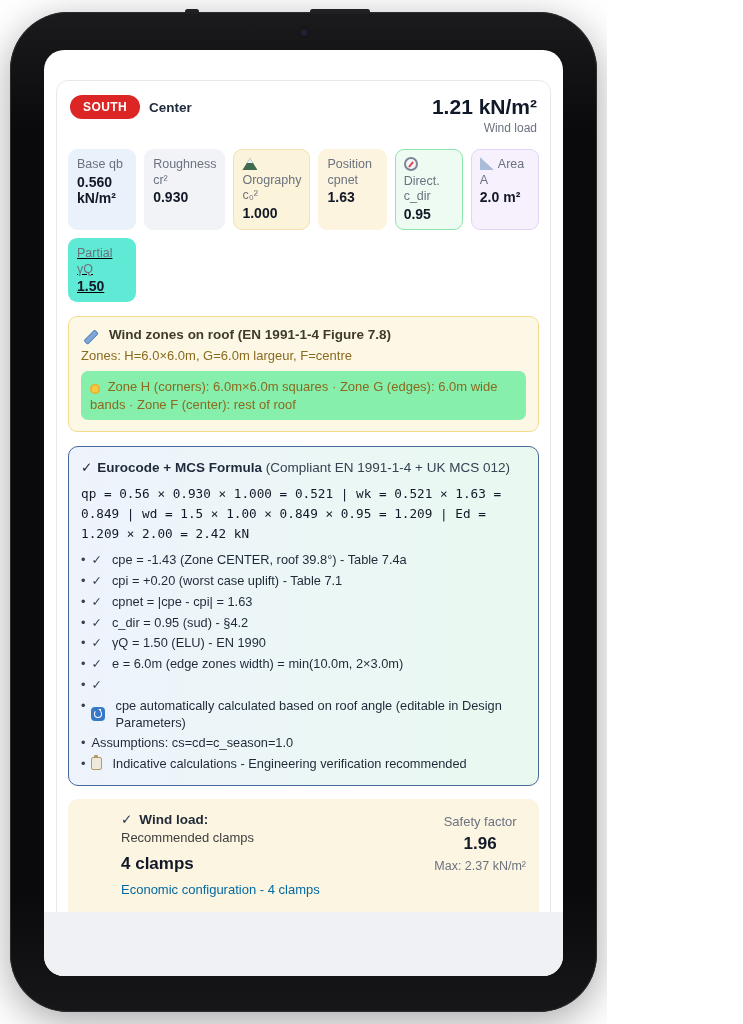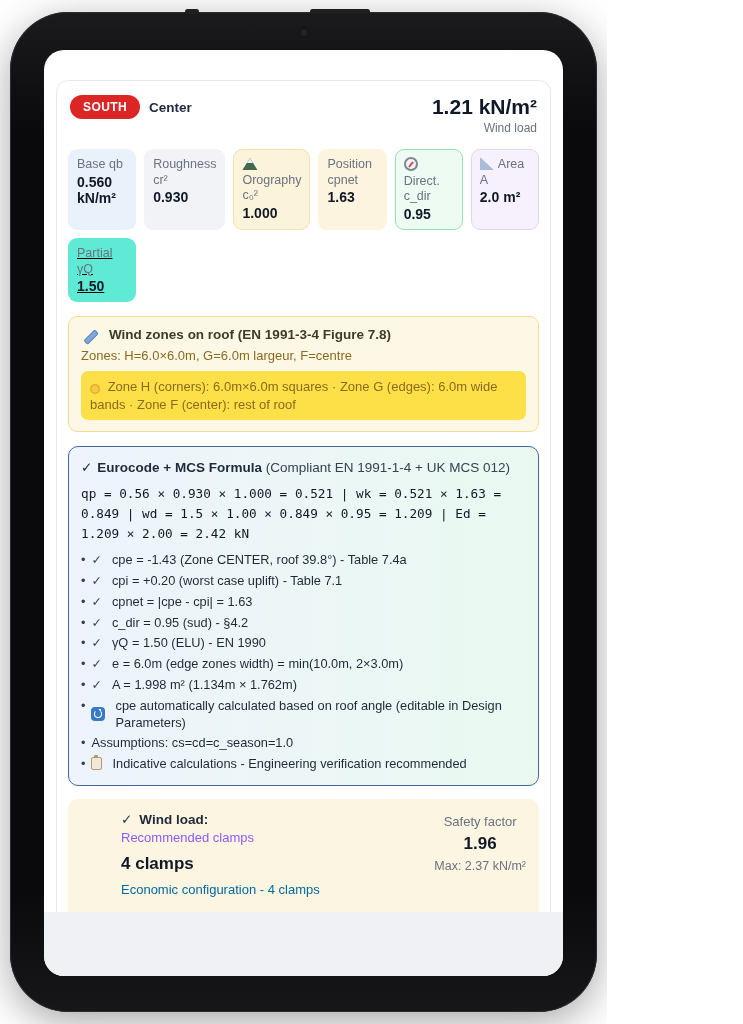--- a/index.html
+++ b/index.html
@@ -52,21 +52,21 @@
   .compass-icon { width:14px; height:14px; border-radius:50%; border:2px solid #7d8694; background:#f5f6f8; position:relative; }
   .compass-icon::after { content:""; position:absolute; left:4px; top:1.5px; width:2px; height:7px; background:#e0484b; transform:rotate(38deg); border-radius:1px; }
   .triangle-ruler-icon { width:14px; height:13px; background:#a9bdd8; clip-path:polygon(0 0,0 100%,100% 100%); position:relative; }
   .ruler-icon { width:16px; height:6px; background:#7fa7d9; border-radius:2px; transform:rotate(-45deg) translateY(3px); box-shadow:0 0 0 1px #5c85b8 inset; }
   .bulb-icon { width:10px; height:10px; border-radius:50%; background:#f6c945; box-shadow:0 0 0 1.5px #e7ae2e inset; position:relative; top:1px; }
 
   
   .zones-box { background:#fdf8e6; border:1px solid #f3dc8e; border-radius:9px; padding:10px 12px 11px; margin-bottom:14px; }
   .zones-title { font-weight:700; font-size:13.5px; color:#3f3a2a; display:flex; align-items:center; gap:8px; }
   .zones-sub { font-size:13px; color:#8a6a1e; margin-top:6px; }
-  .zones-note { background:#fde047; border-radius:7px; padding:7px 9px; margin-top:8px; font-size:13px; color:#8a6a1e; line-height:1.35; }
+  .zones-note { background:#86efac; border-radius:7px; padding:7px 9px; margin-top:8px; font-size:13px; color:#8a6a1e; line-height:1.35; }
 
   
   .formula-box { border:1.5px solid #47689b; border-radius:10px; padding:12px 12px 10px;
                  background:linear-gradient(90deg,#eef3fc 0%,#e9f9f0 100%); margin-bottom:13px; }
   .f-title { font-size:13.5px; color:#1e293b; margin-bottom:9px; }
   .f-title .check { font-weight:700; margin-right:5px; }
   .f-title b { font-weight:700; }
   .f-title .suffix { font-weight:400; color:#374151; }
   .f-mono { font-family:"DejaVu Sans Mono","Liberation Mono",monospace; font-size:12.7px; color:#111827; line-height:1.55; margin-bottom:8px; }
   .f-list { list-style:none; }
@@ -77,21 +77,21 @@
   .refresh-icon::before { content:""; position:absolute; inset:3px; border:1.6px solid #fff; border-radius:50%; border-top-color:transparent; }
   .refresh-icon::after { content:""; position:absolute; top:0; right:2px; border:2.5px solid transparent; border-bottom-color:#fff; transform:rotate(45deg); }
   .clipboard-icon { width:11px; height:13px; background:#efe9dc; border:1.5px solid #b59a6a; border-radius:2px; position:relative; flex:0 0 11px; align-self:center; }
   .clipboard-icon::before { content:""; position:absolute; top:-3px; left:2px; width:4px; height:3px; background:#b59a6a; border-radius:1px; }
 
   
   .clamps-box { background:#fcf5e1; border-radius:10px; padding:12px 13px 12px; }
   .clamps-grid { display:flex; justify-content:space-between;margin-left:40px; }
   .c-title { font-weight:700; font-size:13.5px; color:#1f2937; }
   .c-title::before { content:"✓"; margin-right:7px; color:#334155; }
-  .c-sub { font-size:13px; color:#8b5cf6; margin-top:3px; }
+  .c-sub { font-size:13px; color:#404040; margin-top:3px; }
   .c-clamps { font-size:17px; font-weight:700; color:#111827; margin-top:9px; }
   .c-config { font-size:13px; color:#0369a1; margin-top:8px; }
   .c-right { text-align:center; padding-top:3px; }
   .c-safety-label { font-size:13px; color:#6b7280; }
   .c-safety-value { font-size:17px; font-weight:700; color:#111827; margin-top:5px; }
   .c-max { font-size:12.5px; color:#6b7280; margin-top:5px; }
   .c-applied-row { display:flex; justify-content:space-between; align-items:center; margin-top:12px; }
   .c-applied { font-size:13px; color:#6b7280; }
   .c-capacity { font-size:13px; font-weight:700; color:#374151; }
   .c-bar { margin-top:8px; height:8px; border-radius:4px; background:#dde3ee; overflow:hidden; }
@@ -164,21 +164,21 @@
 
               <div class="param-card card-pink">
                 <div class="p-label"><span>Partial γQ</span></div>
                 <div class="p-value">1.50</div>
               </div>
             </div>
 
           <div class="zones-box">
             <div class="zones-title">
               <span class="pic ruler-icon"></span>
-              <span>Wind zones on roof (EN 1991-3-4 Figure 7.8)</span>
+              <span>Wind zones on roof (EN 1991-1-4 Figure 7.8)</span>
             </div>
             <div class="zones-sub">Zones: H=6.0×6.0m, G=6.0m largeur, F=centre</div>
             <div class="zones-note">
               <span class="pic bulb-icon"></span>
               <span>Zone H (corners): 6.0m×6.0m squares · Zone G (edges): 6.0m wide bands · Zone F (center): rest of roof</span>
             </div>
           </div>
 
           <div class="formula-box">
             <div class="f-title">
@@ -214,21 +214,20 @@
                   <span>γQ = 1.50 (ELU) - EN 1990</span>
                 </li>
 
                 <li>
                   <span class="pic check-glyph"></span>
                   <span>e = 6.0m (edge zones width) = min(10.0m, 2×3.0m)</span>
                 </li>
 
                 <li>
                   <span class="pic check-glyph"></span>
-                  <span>A = 1.998 m² (1.134m × 1.762m)</span>
                 </li>
 
                 <li>
                   <span class="pic refresh-icon"></span>
                   <span>cpe automatically calculated based on roof angle (editable in Design Parameters)</span>
                 </li>
 
                 <li>
                   <span>Assumptions: cs=cd=c_season=1.0</span>
                 </li>

